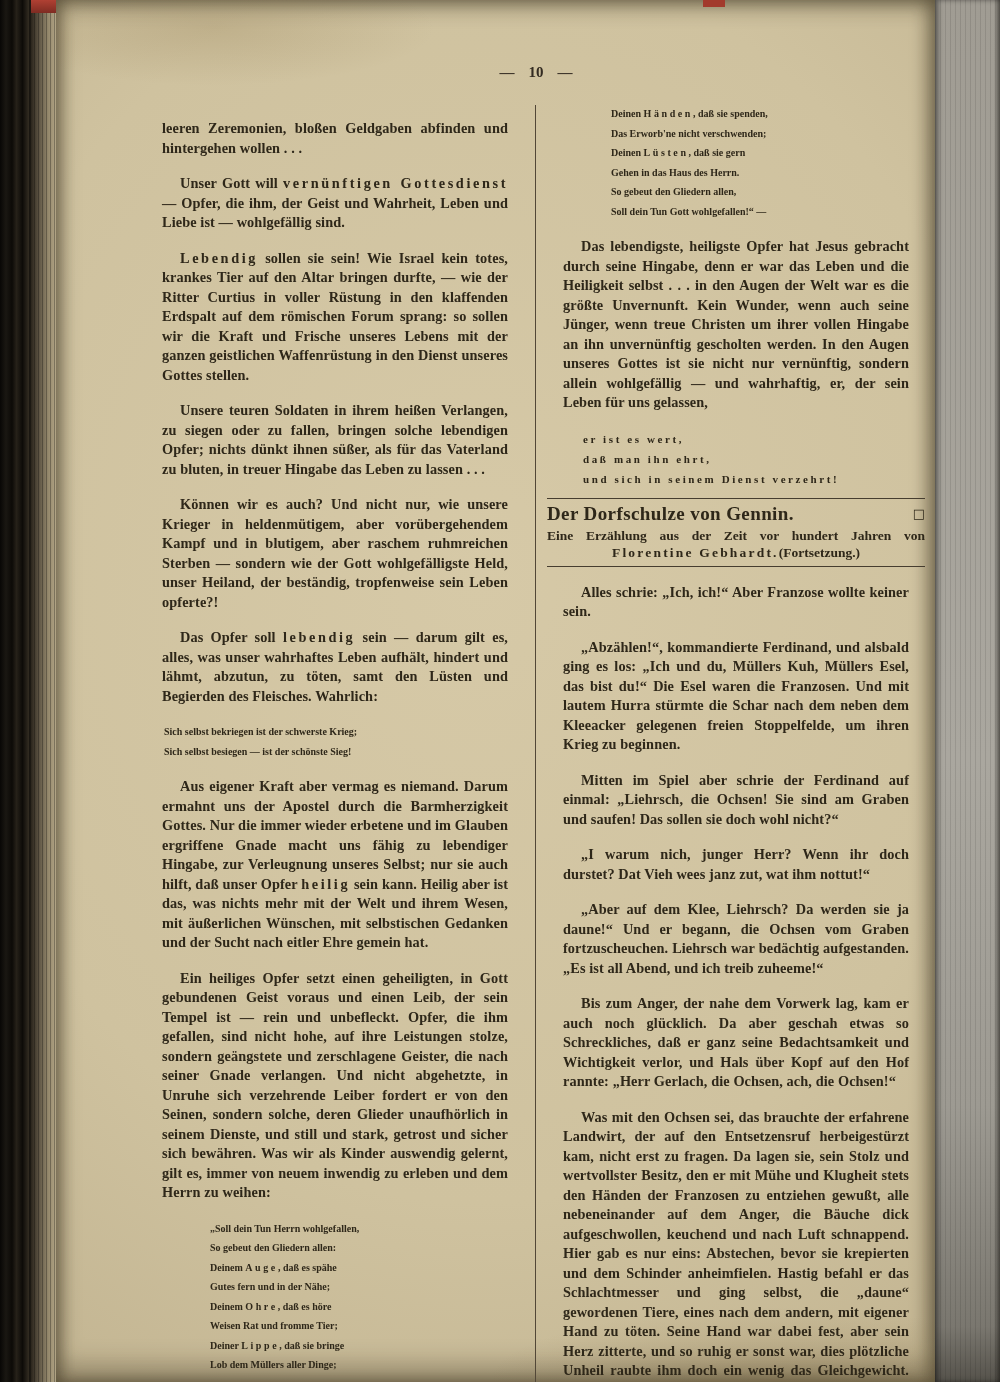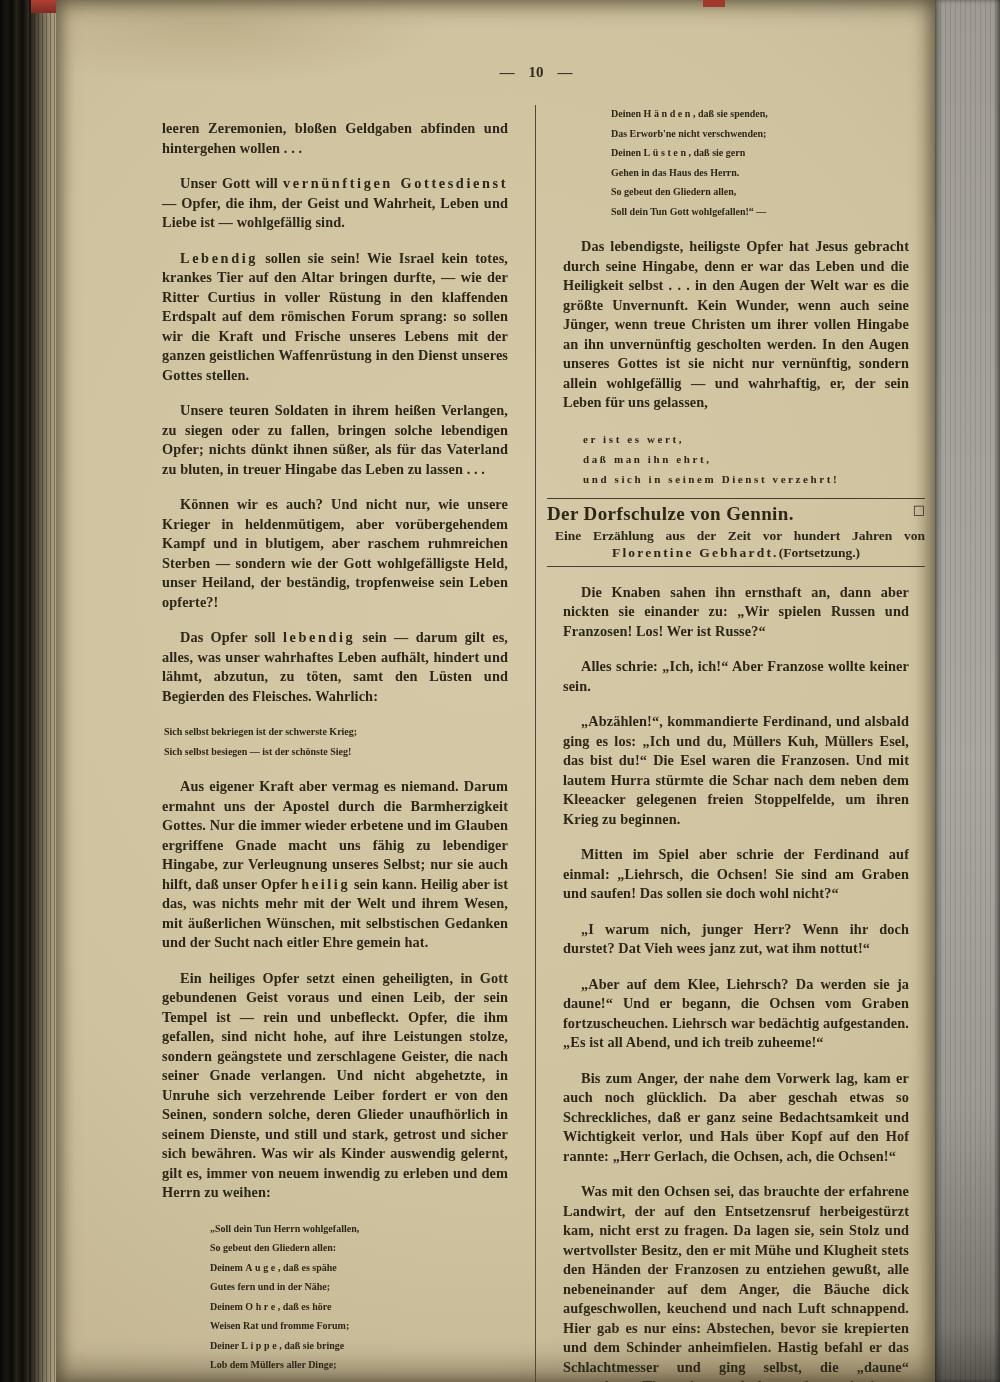--- a/index.html
+++ b/index.html
@@ -48,25 +48,25 @@
   .sp {letter-spacing:2.6px;}
   .verse {margin:1px 0;}
   .verse.ind1 {margin-left:18px;}
   .verse.ind2 {margin-left:64px;}
   .verse-line {font-size:10px;line-height:19.5px;font-weight:700;color:#2e2719;}
   .spaced-block {margin:3px 0 3px 36px;}
   .spaced-line {font-size:11px;line-height:20px;font-weight:700;letter-spacing:2.6px;color:#2e2719;}
 
   .section {margin:9px 0 4px;}
   .rule {height:1px;background:#463d2f;margin:4px 0;}
-  .section-title-row {display:flex;justify-content:space-between;align-items:flex-start;margin:2px 0;}
+  .section-title-row {display:flex;justify-content:space-between;align-items:center;margin:2px 0;}
   .section-title {font-size:19px;font-weight:700;color:#2e2719;letter-spacing:.4px;}
   .section-marker {font-size:13px;line-height:13px;color:#2e2719;font-family:"DejaVu Sans",sans-serif;}
   .section-sub1 {font-size:13.5px;font-weight:700;color:#2e2719;line-height:17px;
-    text-align:justify;text-align-last:justify;margin-left:8px;}
+    text-align:justify;text-align-last:justify;}
   .section-sub2 {display:flex;justify-content:center;font-size:13.5px;font-weight:700;
     line-height:18px;color:#2e2719;}
   .author {letter-spacing:2.2px;}
 </style>
 </head>
 <body>
 
 <div class="scene">
   <div class="binding"></div>
   <div class="leaf-edges"></div>
@@ -95,21 +95,21 @@
               <div class="verse-line">Sich selbst besiegen — ist der schönste Sieg!</div>
             </div>
             <p class="para">Aus eigener Kraft aber vermag es niemand. Darum ermahnt uns der Apostel durch die Barmherzigkeit Gottes. Nur die immer wieder erbetene und im Glauben ergriffene Gnade macht uns fähig zu lebendiger Hingabe, zur Verleugnung unseres Selbst; nur sie auch hilft, daß unser Opfer <span class="sp">heilig</span> sein kann. Heilig aber ist das, was nichts mehr mit der Welt und ihrem Wesen, mit äußerlichen Wünschen, mit selbstischen Gedanken und der Sucht nach eitler Ehre gemein hat.</p>
             <p class="para">Ein heiliges Opfer setzt einen geheiligten, in Gott gebundenen Geist voraus und einen Leib, der sein Tempel ist — rein und unbefleckt. Opfer, die ihm gefallen, sind nicht hohe, auf ihre Leistungen stolze, sondern geängstete und zerschlagene Geister, die nach seiner Gnade verlangen. Und nicht abgehetzte, in Unruhe sich verzehrende Leiber fordert er von den Seinen, sondern solche, deren Glieder unaufhörlich in seinem Dienste, und still und stark, getrost und sicher sich bewähren. Was wir als Kinder auswendig gelernt, gilt es, immer von neuem inwendig zu erleben und dem Herrn zu weihen:</p>
             <div class="verse ind2">
               <div class="verse-line">„Soll dein Tun Herrn wohlgefallen,</div>
               <div class="verse-line">So gebeut den Gliedern allen:</div>
               <div class="verse-line">Deinem <span class="sp">Auge</span>, daß es spähe</div>
               <div class="verse-line">Gutes fern und in der Nähe;</div>
               <div class="verse-line">Deinem <span class="sp">Ohre</span>, daß es höre</div>
-              <div class="verse-line">Weisen Rat und fromme Forum;</div>
+              <div class="verse-line">Weisen Rat und fromme Tier;</div>
               <div class="verse-line">Deiner <span class="sp">Lippe</span>, daß sie bringe</div>
               <div class="verse-line">Lob dem Müllers aller Dinge;</div>
             </div>
           </div>
         <div class="divider"></div>
         <div class="col" id="right-col">
           <div id="right-top">
               <div class="verse ind2">
                 <div class="verse-line">Deinen <span class="sp">Händen</span>, daß sie spenden,</div>
                 <div class="verse-line">Das Erworb'ne nicht verschwenden;</div>
@@ -134,21 +134,20 @@
             </div>
             <div class="section-sub1">Eine Erzählung aus der Zeit vor hundert Jahren von</div>
             <div class="section-sub2">
               <span class="author">Florentine Gebhardt.</span>
               <span class="fort">(Fortsetzung.)</span>
             </div>
             <div class="rule"></div>
           </div>
 
           <div id="story">
-              <p class="para">Die Knaben sahen ihn ernsthaft an, dann aber nickten sie einander zu: „Wir spielen Russen und Franzosen! Los! Wer ist Russe?“</p>
               <p class="para">Alles schrie: „Ich, ich!“ Aber Franzose wollte keiner sein.</p>
               <p class="para">„Abzählen!“, kommandierte Ferdinand, und alsbald ging es los: „Ich und du, Müllers Kuh, Müllers Esel, das bist du!“ Die Esel waren die Franzosen. Und mit lautem Hurra stürmte die Schar nach dem neben dem Kleeacker gelegenen freien Stoppelfelde, um ihren Krieg zu beginnen.</p>
               <p class="para">Mitten im Spiel aber schrie der Ferdinand auf einmal: „Liehrsch, die Ochsen! Sie sind am Graben und saufen! Das sollen sie doch wohl nicht?“</p>
               <p class="para">„I warum nich, junger Herr? Wenn ihr doch durstet? Dat Vieh wees janz zut, wat ihm nottut!“</p>
               <p class="para">„Aber auf dem Klee, Liehrsch? Da werden sie ja daune!“ Und er begann, die Ochsen vom Graben fortzuscheuchen. Liehrsch war bedächtig aufgestanden. „Es ist all Abend, und ich treib zuheeme!“</p>
               <p class="para">Bis zum Anger, der nahe dem Vorwerk lag, kam er auch noch glücklich. Da aber geschah etwas so Schreckliches, daß er ganz seine Bedachtsamkeit und Wichtigkeit verlor, und Hals über Kopf auf den Hof rannte: „Herr Gerlach, die Ochsen, ach, die Ochsen!“</p>
               <p class="para">Was mit den Ochsen sei, das brauchte der erfahrene Landwirt, der auf den Entsetzensruf herbeigestürzt kam, nicht erst zu fragen. Da lagen sie, sein Stolz und wertvollster Besitz, den er mit Mühe und Klugheit stets den Händen der Franzosen zu entziehen gewußt, alle nebeneinander auf dem Anger, die Bäuche dick aufgeschwollen, keuchend und nach Luft schnappend. Hier gab es nur eins: Abstechen, bevor sie krepierten und dem Schinder anheimfielen. Hastig befahl er das Schlachtmesser und ging selbst, die „daune“ gewordenen Tiere, eines nach dem andern, mit eigener Hand zu töten. Seine Hand war dabei fest, aber sein Herz zitterte, und so ruhig er sonst war, dies plötzliche Unheil raubte ihm doch ein wenig das Gleichgewicht. Drohend sah er den Hirten, der mit Jammermiene daneben stand, an</p>
             </div>
         </div>
       </div>

